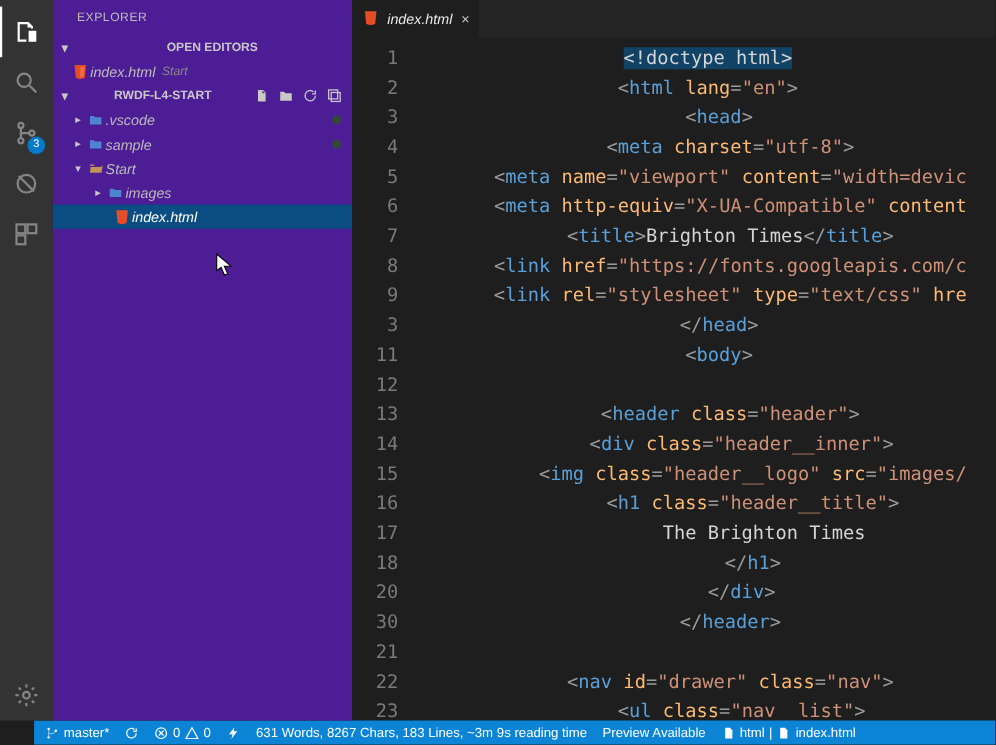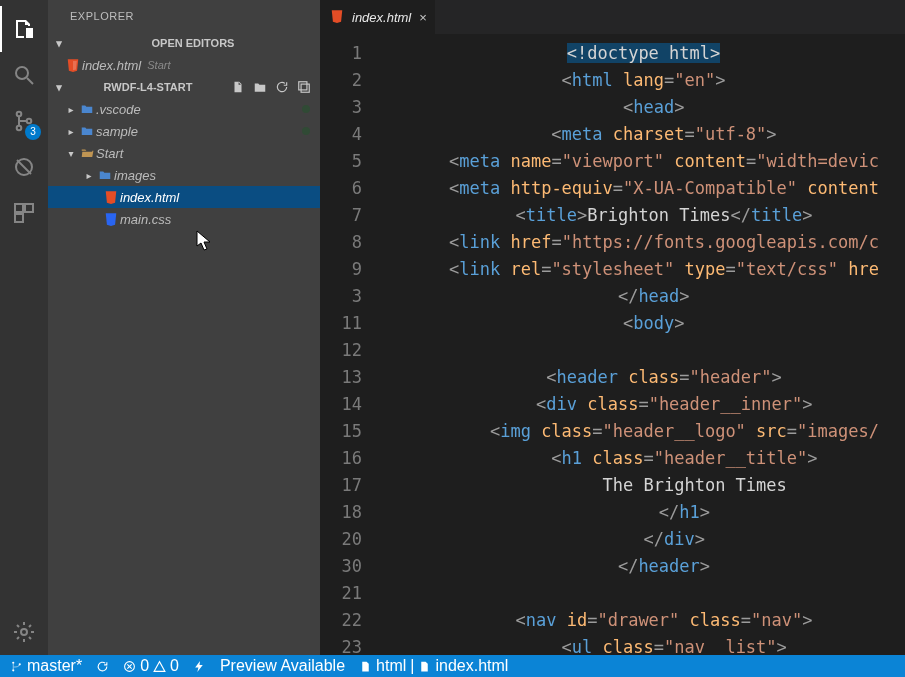--- a/index.html
+++ b/index.html
@@ -8,21 +8,21 @@
   .main { flex:1; display:flex; min-height:0; }
   
   .activity { width:48px; background:#333333; display:flex; flex-direction:column; align-items:center; padding-top:6px; position:relative; }
   .activity .spacer { flex:1; }
   .act-item { width:48px; height:46px; display:flex; align-items:center; justify-content:center; color:#858585; position:relative; cursor:pointer; }
   .act-item.active { color:#fff; }
   .act-item.active::before { content:""; position:absolute; left:0; top:0; bottom:0; width:2px; background:#fff; }
   .act-item svg { width:24px; height:24px; }
   .badge { position:absolute; left:25px; top:26px; min-width:16px; height:16px; border-radius:8px; background:#007acc; color:#fff; font-size:10px; line-height:16px; text-align:center; padding:0 3px; }
   
-  .sidebar { width:272px; background:#404040; display:flex; flex-direction:column; color:#bbb; }
+  .sidebar { width:272px; background:#4c1d95; display:flex; flex-direction:column; color:#bbb; }
   .side-title { height:32px; line-height:32px; padding-left:22px; letter-spacing:.5px; font-size:11px; color:#bdbdbd; }
   .section-head { height:22px; display:flex; align-items:center; padding-left:4px; font-size:11px; font-weight:bold; color:#c8c8c8; cursor:pointer; }
   .section-head .tw { width:14px; text-align:center; color:#c8c8c8; }
   .section-head .label { flex:1;text-align:center; }
   .section-actions { display:flex; gap:6px; padding-right:8px; color:#c8c8c8; }
   .section-actions span { width:16px; height:16px; display:flex; align-items:center; justify-content:center; cursor:pointer; }
   .tree { list-style:none; }
   .tree li { height:22px; display:flex; align-items:center; padding-left:2px; cursor:pointer; white-space:nowrap; }
   .tree li.depth1 { padding-left:16px; }
   .tree li.depth2 { padding-left:34px; }
@@ -49,21 +49,21 @@
   .gutter div { height:27px; }
   .code { flex:1; padding:6px 0 0 2px; white-space:pre; overflow:hidden; }
   .code div { height:27px;text-align:center; }
   .pu { color:#9b9b9b; }   
   .tg { color:#5aa0d8; }   
   .at { color:#fdba74; }   
   .st { color:#ce9178; }   
   .tx { color:#d4d4d4; }   
   .hl { background:#114366; }
   
-  .status { height:22px; background:#0b84d6; color:#fff; display:flex; align-items:center; font-size:16px; padding:0 6px; gap:6px; }
+  .status { height:22px; background:#0b84d6; color:#fff; display:flex; align-items:center; font-size:12px; padding:0 6px; gap:6px;margin-left:31px; }
   .status .seg { display:flex; align-items:center; gap:4px; height:100%; padding:0 4px; cursor:pointer; }
   .status .seg svg { width:13px; height:13px; }
 </style>
 </head>
 <body>
 
 <div class="app">
   <div class="main">
 
     <div class="activity">
@@ -195,28 +195,20 @@
             </span>
           <span class="name">images</span>
         </li>
         <li class="depth3 selected">
           <span class="icon">
               <svg width="14" height="14" viewBox="0 0 24 24">
                 <path class="html-ico" d="M3 2h18l-2 20-7 2-7-2z"></path>
               </svg>
             </span>
           <span class="name">index.html</span>
-        </li>
-        <li class="depth3">
-          <span class="icon">
-              <svg width="14" height="14" viewBox="0 0 24 24">
-                <path class="css-ico" d="M3 2h18l-2 20-7 2-7-2z"></path>
-              </svg>
-            </span>
-          <span class="name">main.css</span>
         </li>
       </ul>
 
       <svg class="cursor" width="20" height="22" viewBox="0 0 20 22">
         <path fill="#fff" stroke="#000" stroke-width="1" d="M1 1l0 15 4-3 3 7 3-1-3-7 6 0z"></path>
       </svg>
     </div>
 
     <div class="editor">
       <div class="tabs">
@@ -287,20 +279,23 @@
           <path fill="none" stroke="#fff" stroke-width="2" d="M12 3l10 18H2z"></path>
         </svg>
       <span>0</span>
     </div>
     <div class="seg">
       <svg viewBox="0 0 24 24">
           <path fill="#fff" d="M13 2L4 14h6l-2 8 10-13h-6z"></path>
         </svg>
     </div>
     <div class="seg">
+      <span>631 Words, 8267 Chars, 183 Lines, ~3m 9s reading time</span>
+    </div>
+    <div class="seg">
       <span>Preview Available</span>
     </div>
     <div class="seg">
       <svg viewBox="0 0 24 24">
           <path fill="#fff" d="M6 3h8l4 4v14H6z"></path>
         </svg>
       <span>html</span>
       <span>|</span>
       <svg viewBox="0 0 24 24">
           <path fill="#fff" d="M6 3h8l4 4v14H6z"></path>

